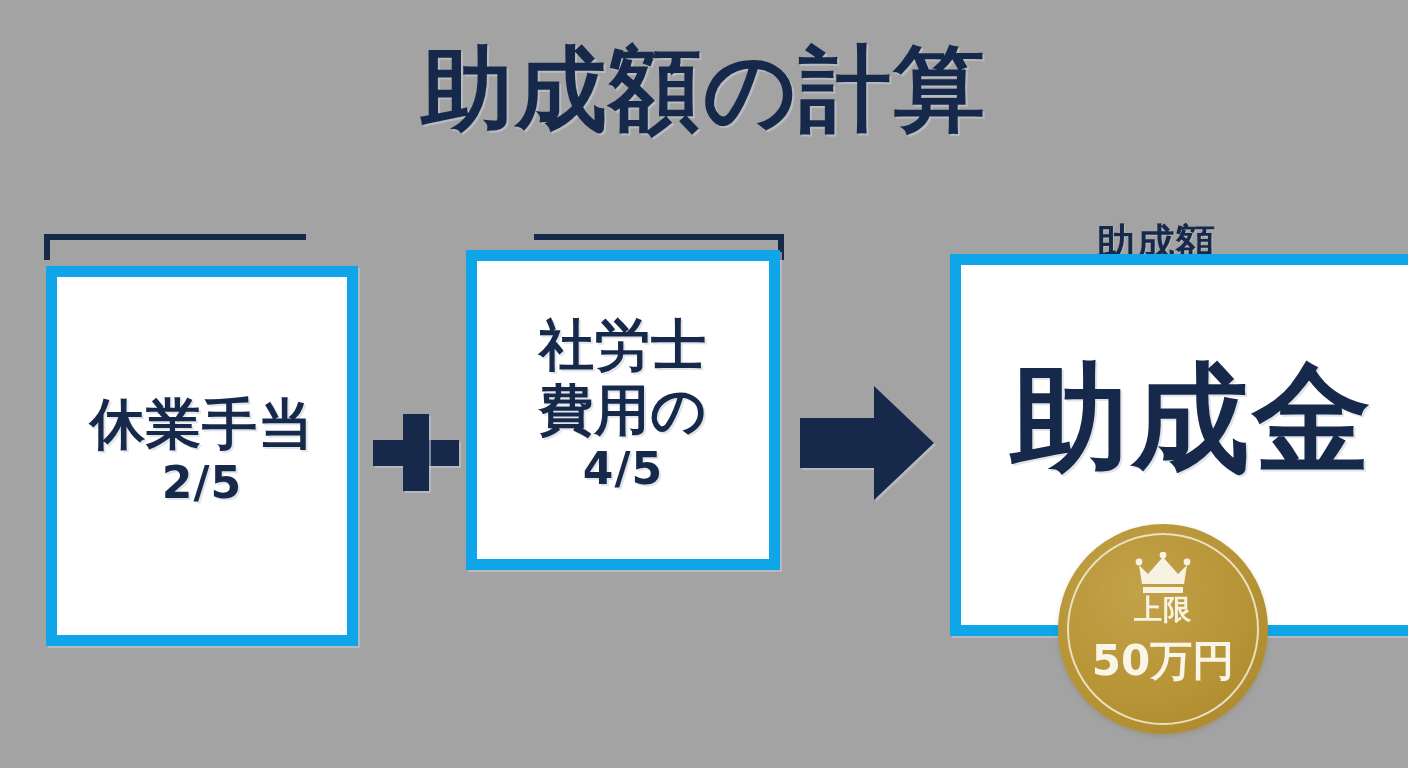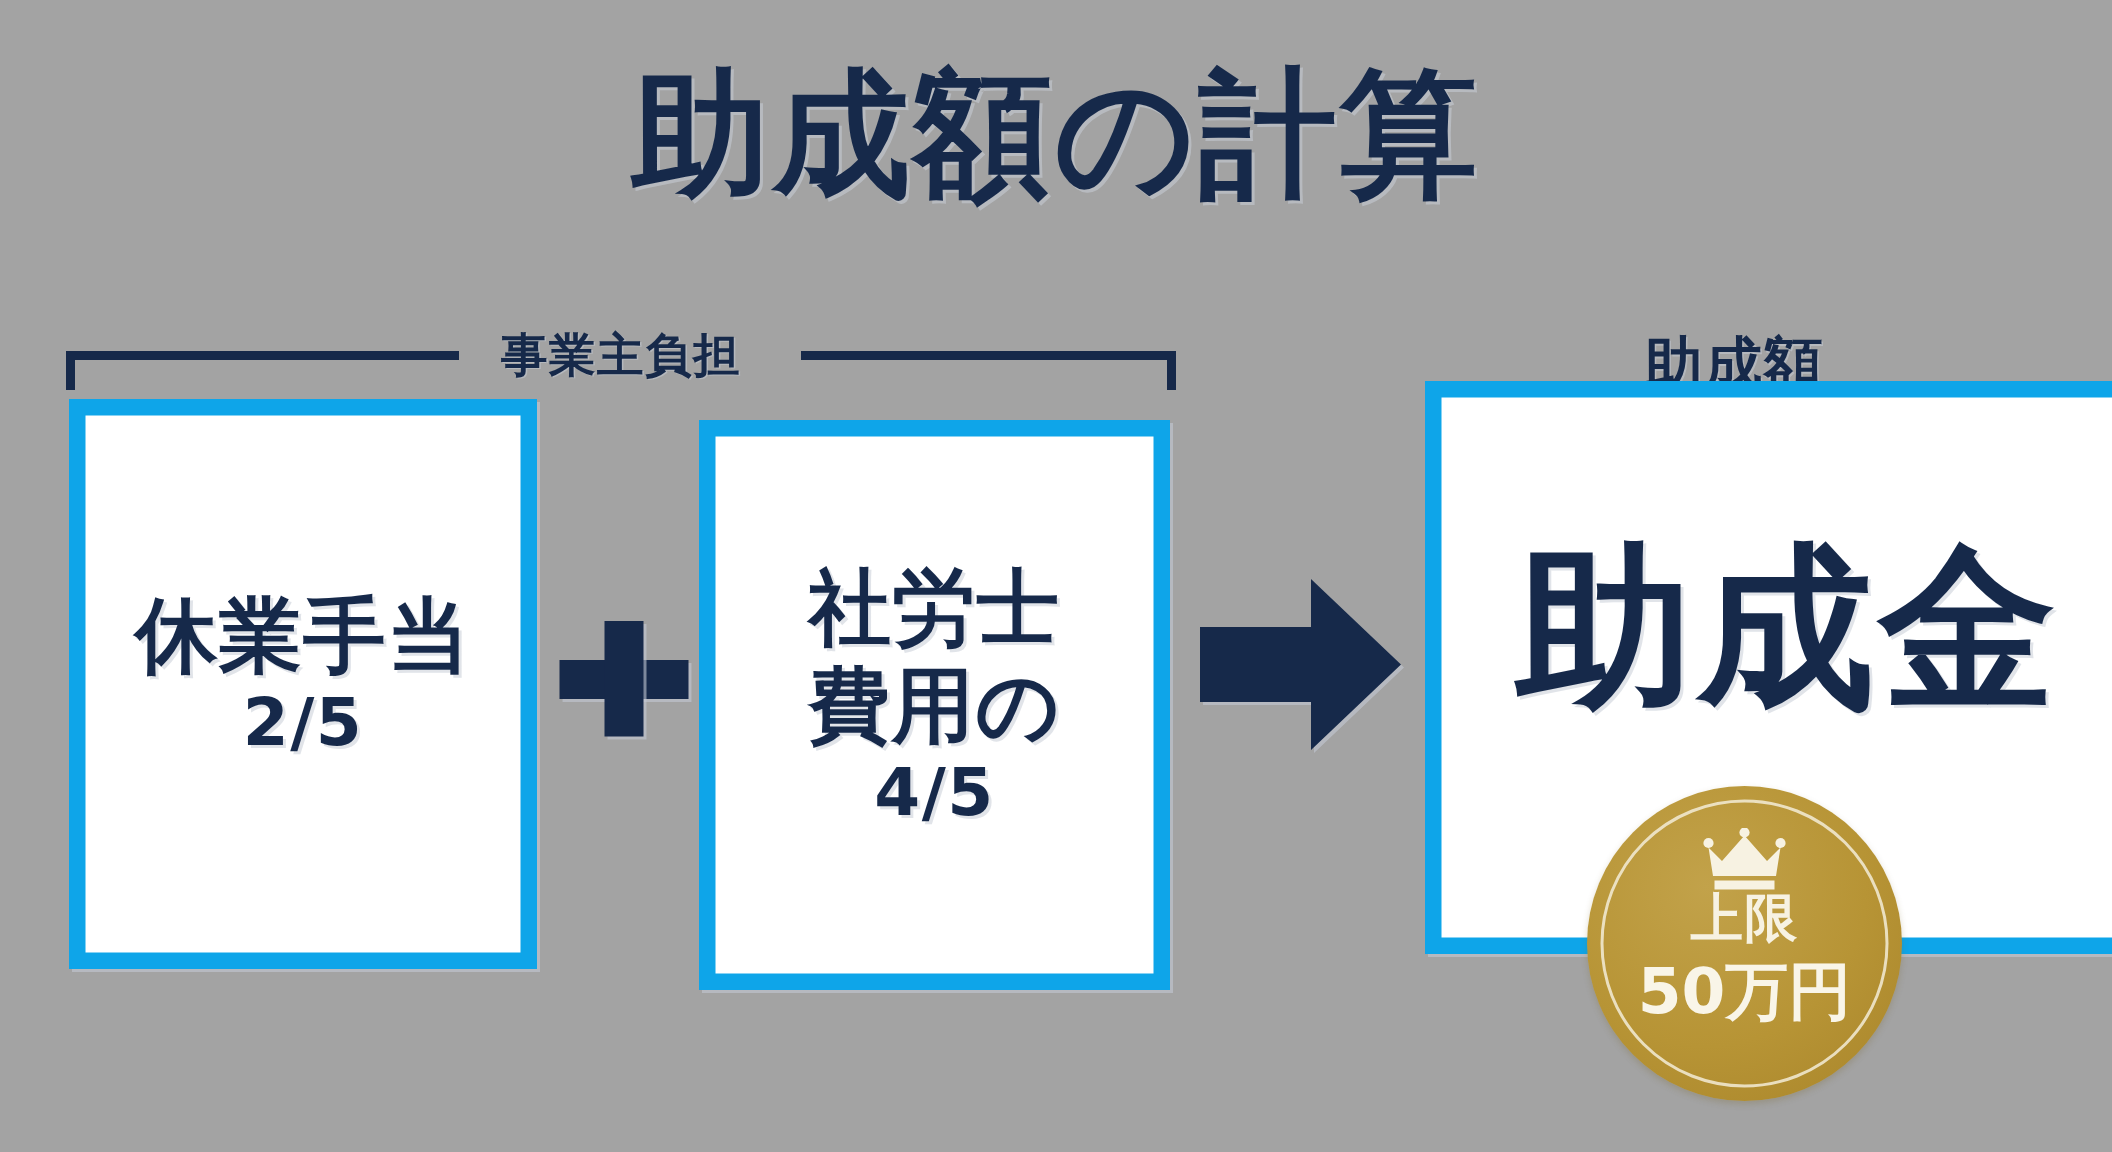--- a/index.html
+++ b/index.html
@@ -91,21 +91,21 @@
 
   
   .box {
     position: absolute;
     box-sizing: border-box;
     border: 11px solid #0ea5e9;
     background: #ffffff;
     box-shadow: 2px 2px 0 rgba(195,200,212,0.6);
   }
   .box-1 { left: 46px;  top: 266px; width: 312px; height: 380px; }
-  .box-2 { left: 466px; top: 280px; width: 314px; height: 380px; }
+  .box-2 { left: 466px; top: 250px; width: 314px; height: 320px; }
   .box-3 { left: 950px; top: 254px; width: 484px; height: 382px; }
 
   .box-text {
     position: absolute;
     left: 0;
     right: 0;
     top: 50%;
     transform: translateY(-50%);
     text-align: center;
     color: #16294a;
@@ -178,21 +178,21 @@
     transform: translateX(-50%);
     width: 58px;
     height: 42px;
   }
   .badge .badge-top {
     position: absolute;
     left: 0;
     right: 0;
     top: 72px;
     text-align: center;
-    font-size: 35px;
+    font-size: 28px;
     font-weight: 700;
     color: #f7f2e2;
     letter-spacing: 1px;
     line-height: 1;
   }
   .badge .badge-main {
     position: absolute;
     left: 0;
     right: 0;
     top: 116px;
@@ -204,21 +204,20 @@
     line-height: 1;
   }
 </style>
 </head>
 <body>
 
 <div id="stage">
 
   <div class="title">助成額の計算</div>
 
-  <div class="bracket-label">事業主負担</div>
 
   <div class="bracket">
     <span class="tick l"></span>
     <span class="arm left"></span>
     <span class="arm right"></span>
     <span class="tick r"></span>
   </div>
 
   <div class="box box-1">
     <div class="box-text">

